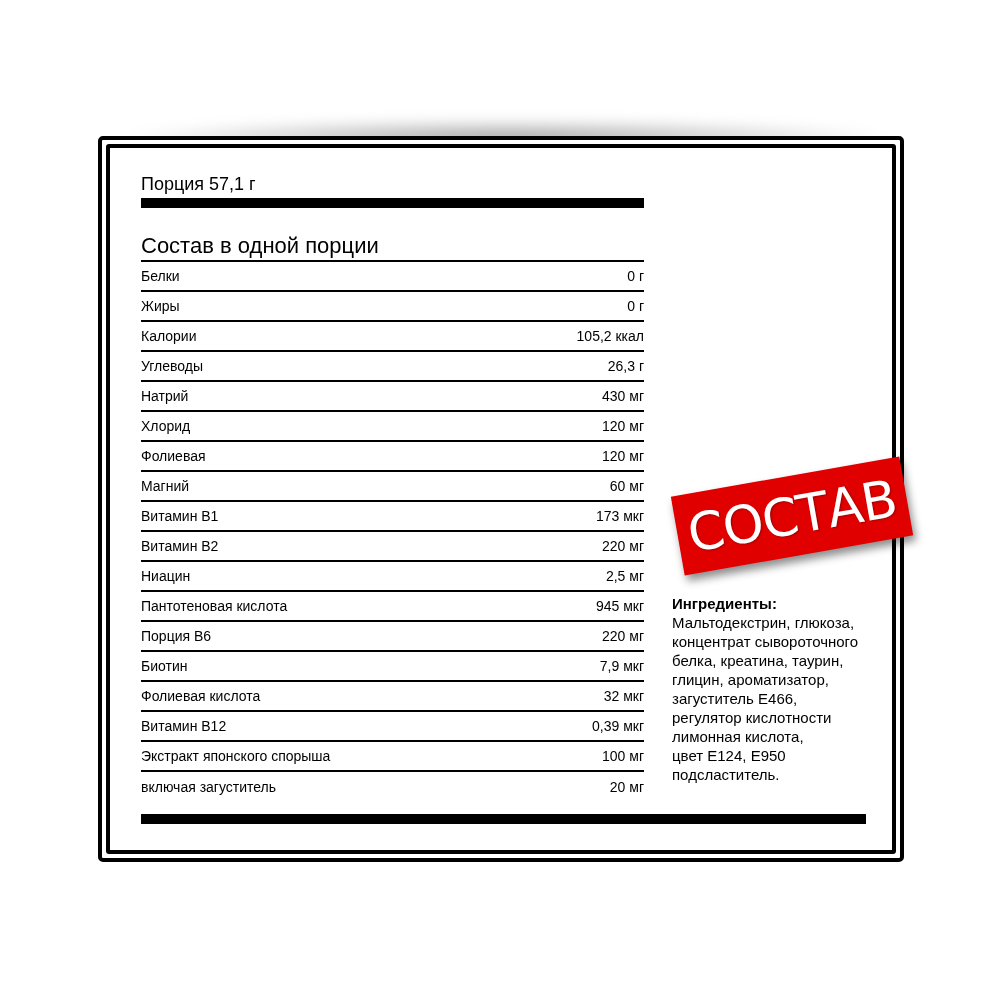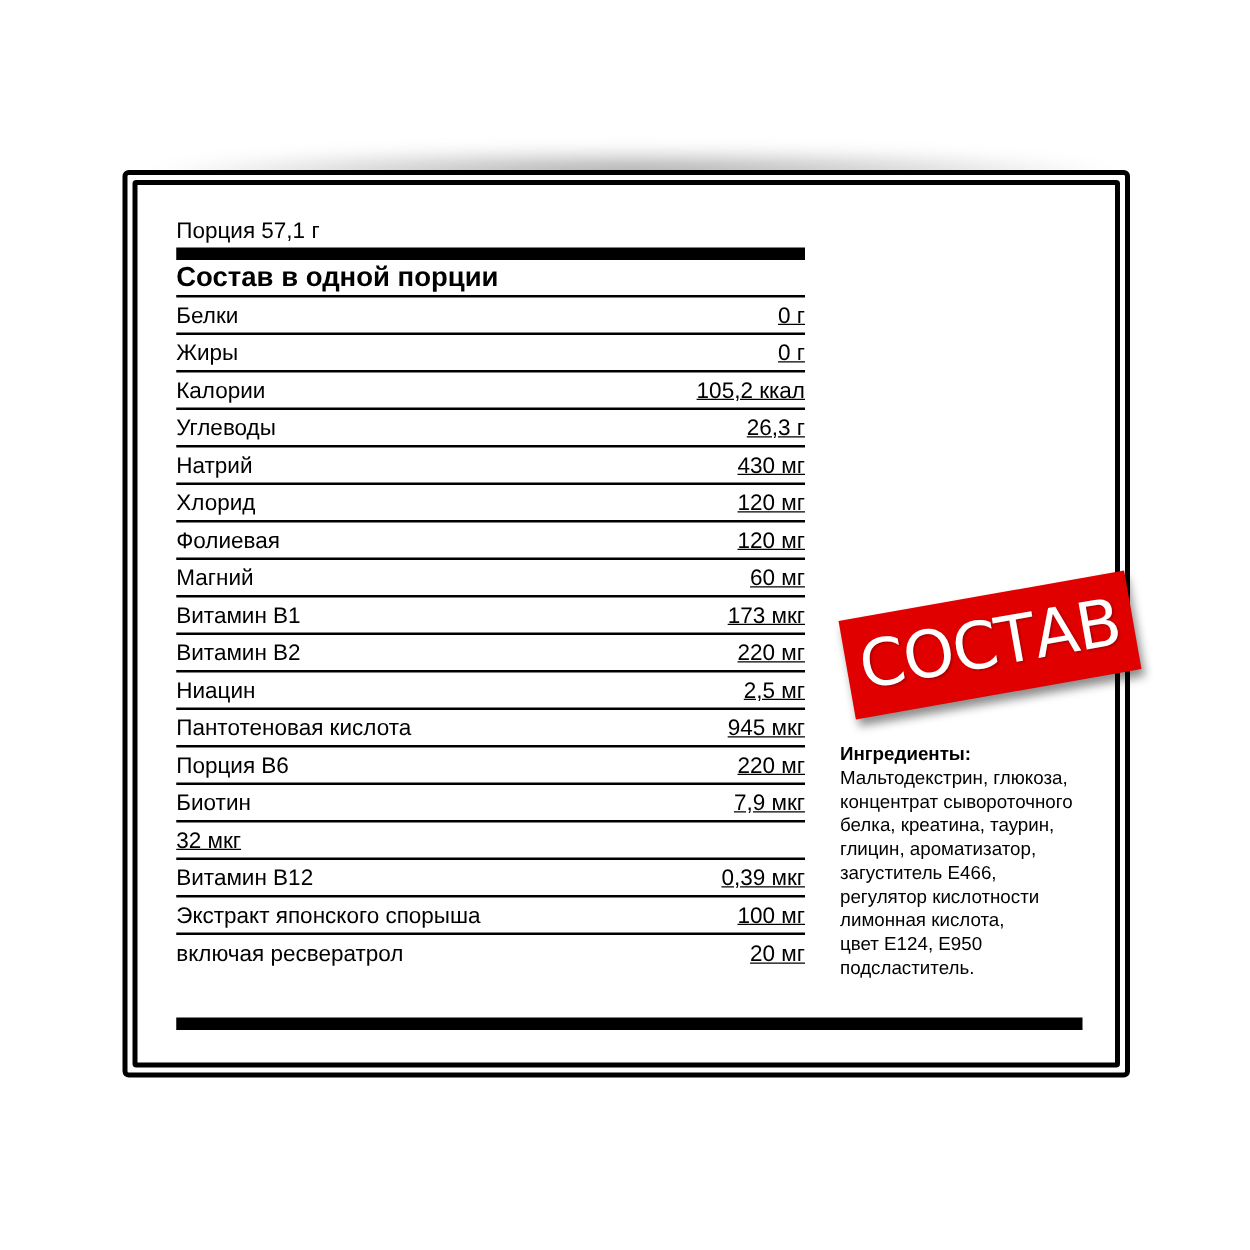--- a/index.html
+++ b/index.html
@@ -3,24 +3,24 @@
 <meta charset="utf-8">
 <style>
   html,body{margin:0;padding:0;background:#fff;}
   body{width:1000px;height:1000px;position:relative;overflow:hidden;font-family:"Liberation Sans",sans-serif;color:#000;}
   .shadow{position:absolute;left:110px;top:118px;width:790px;height:40px;background:radial-gradient(ellipse at center,rgba(0,0,0,0.35) 0%,rgba(0,0,0,0) 70%);filter:blur(6px);}
   .frame-outer{position:absolute;left:98px;top:136px;width:806px;height:726px;border:4px solid #000;border-radius:5px;box-sizing:border-box;background:#fff;}
   .frame-inner{position:absolute;left:106px;top:144px;width:790px;height:710px;border:4px solid #000;border-radius:3px;box-sizing:border-box;background:#fff;}
   .serving{position:absolute;left:141px;top:174px;font-size:18px;}
   .topbar{position:absolute;left:141px;top:198px;width:503px;height:10px;background:#000;}
   .table{position:absolute;left:141px;top:208px;width:503px;}
-  .row{height:30px;border-bottom:2px solid #000;box-sizing:border-box;display:flex;justify-content:space-between;align-items:center;font-size:18px;line-height:30px;}
-  .row.head{font-weight:bold;font-size:22px;}
+  .row{height:30px;border-bottom:2px solid #000;box-sizing:border-box;display:flex;justify-content:space-between;align-items:center;font-size:14px;line-height:30px;}
+  .row.head{font-weight:normal;font-size:22px;margin-top:24px;}
   .row.last{border-bottom:none;}
-  .row .v{text-align:right;text-decoration:underline;}
+  .row .v{text-align:right;}
   .bottombar{position:absolute;left:141px;top:814px;width:725px;height:10px;background:#000;}
   .ingredients{position:absolute;left:672px;top:594px;width:210px;font-size:15px;line-height:19px;}
   .ingredients .title{font-weight:bold;}
   .badge{position:absolute;left:676px;top:476px;width:232px;height:80px;background:#e00000;transform:rotate(-10deg);box-shadow:2px 6px 8px rgba(0,0,0,0.45);display:flex;align-items:center;justify-content:center;}
   .badge span{color:#fff;font-size:52px;font-family:"DejaVu Sans",sans-serif;letter-spacing:-1px;text-shadow:1px 1px 2px rgba(0,0,0,0.3);}
 </style>
 </head>
 <body>
 
 <div class="shadow"></div>
@@ -84,32 +84,33 @@
     </div>
   <div class="row">
       <span>Порция B6</span>
       <span class="v">220 мг</span>
     </div>
   <div class="row">
       <span>Биотин</span>
       <span class="v">7,9 мкг</span>
     </div>
   <div class="row">
+      <span>Фолиевая кислота</span>
       <span class="v">32 мкг</span>
     </div>
   <div class="row">
       <span>Витамин B12</span>
       <span class="v">0,39 мкг</span>
     </div>
   <div class="row">
       <span>Экстракт японского спорыша</span>
       <span class="v">100 мг</span>
     </div>
   <div class="row last">
-      <span>включая ресвератрол</span>
+      <span>включая загуститель</span>
       <span class="v">20 мг</span>
     </div>
 </div>
 
 <div class="bottombar"></div>
 
 <div class="badge">
   <span>СОСТАВ</span>
 </div>
 

